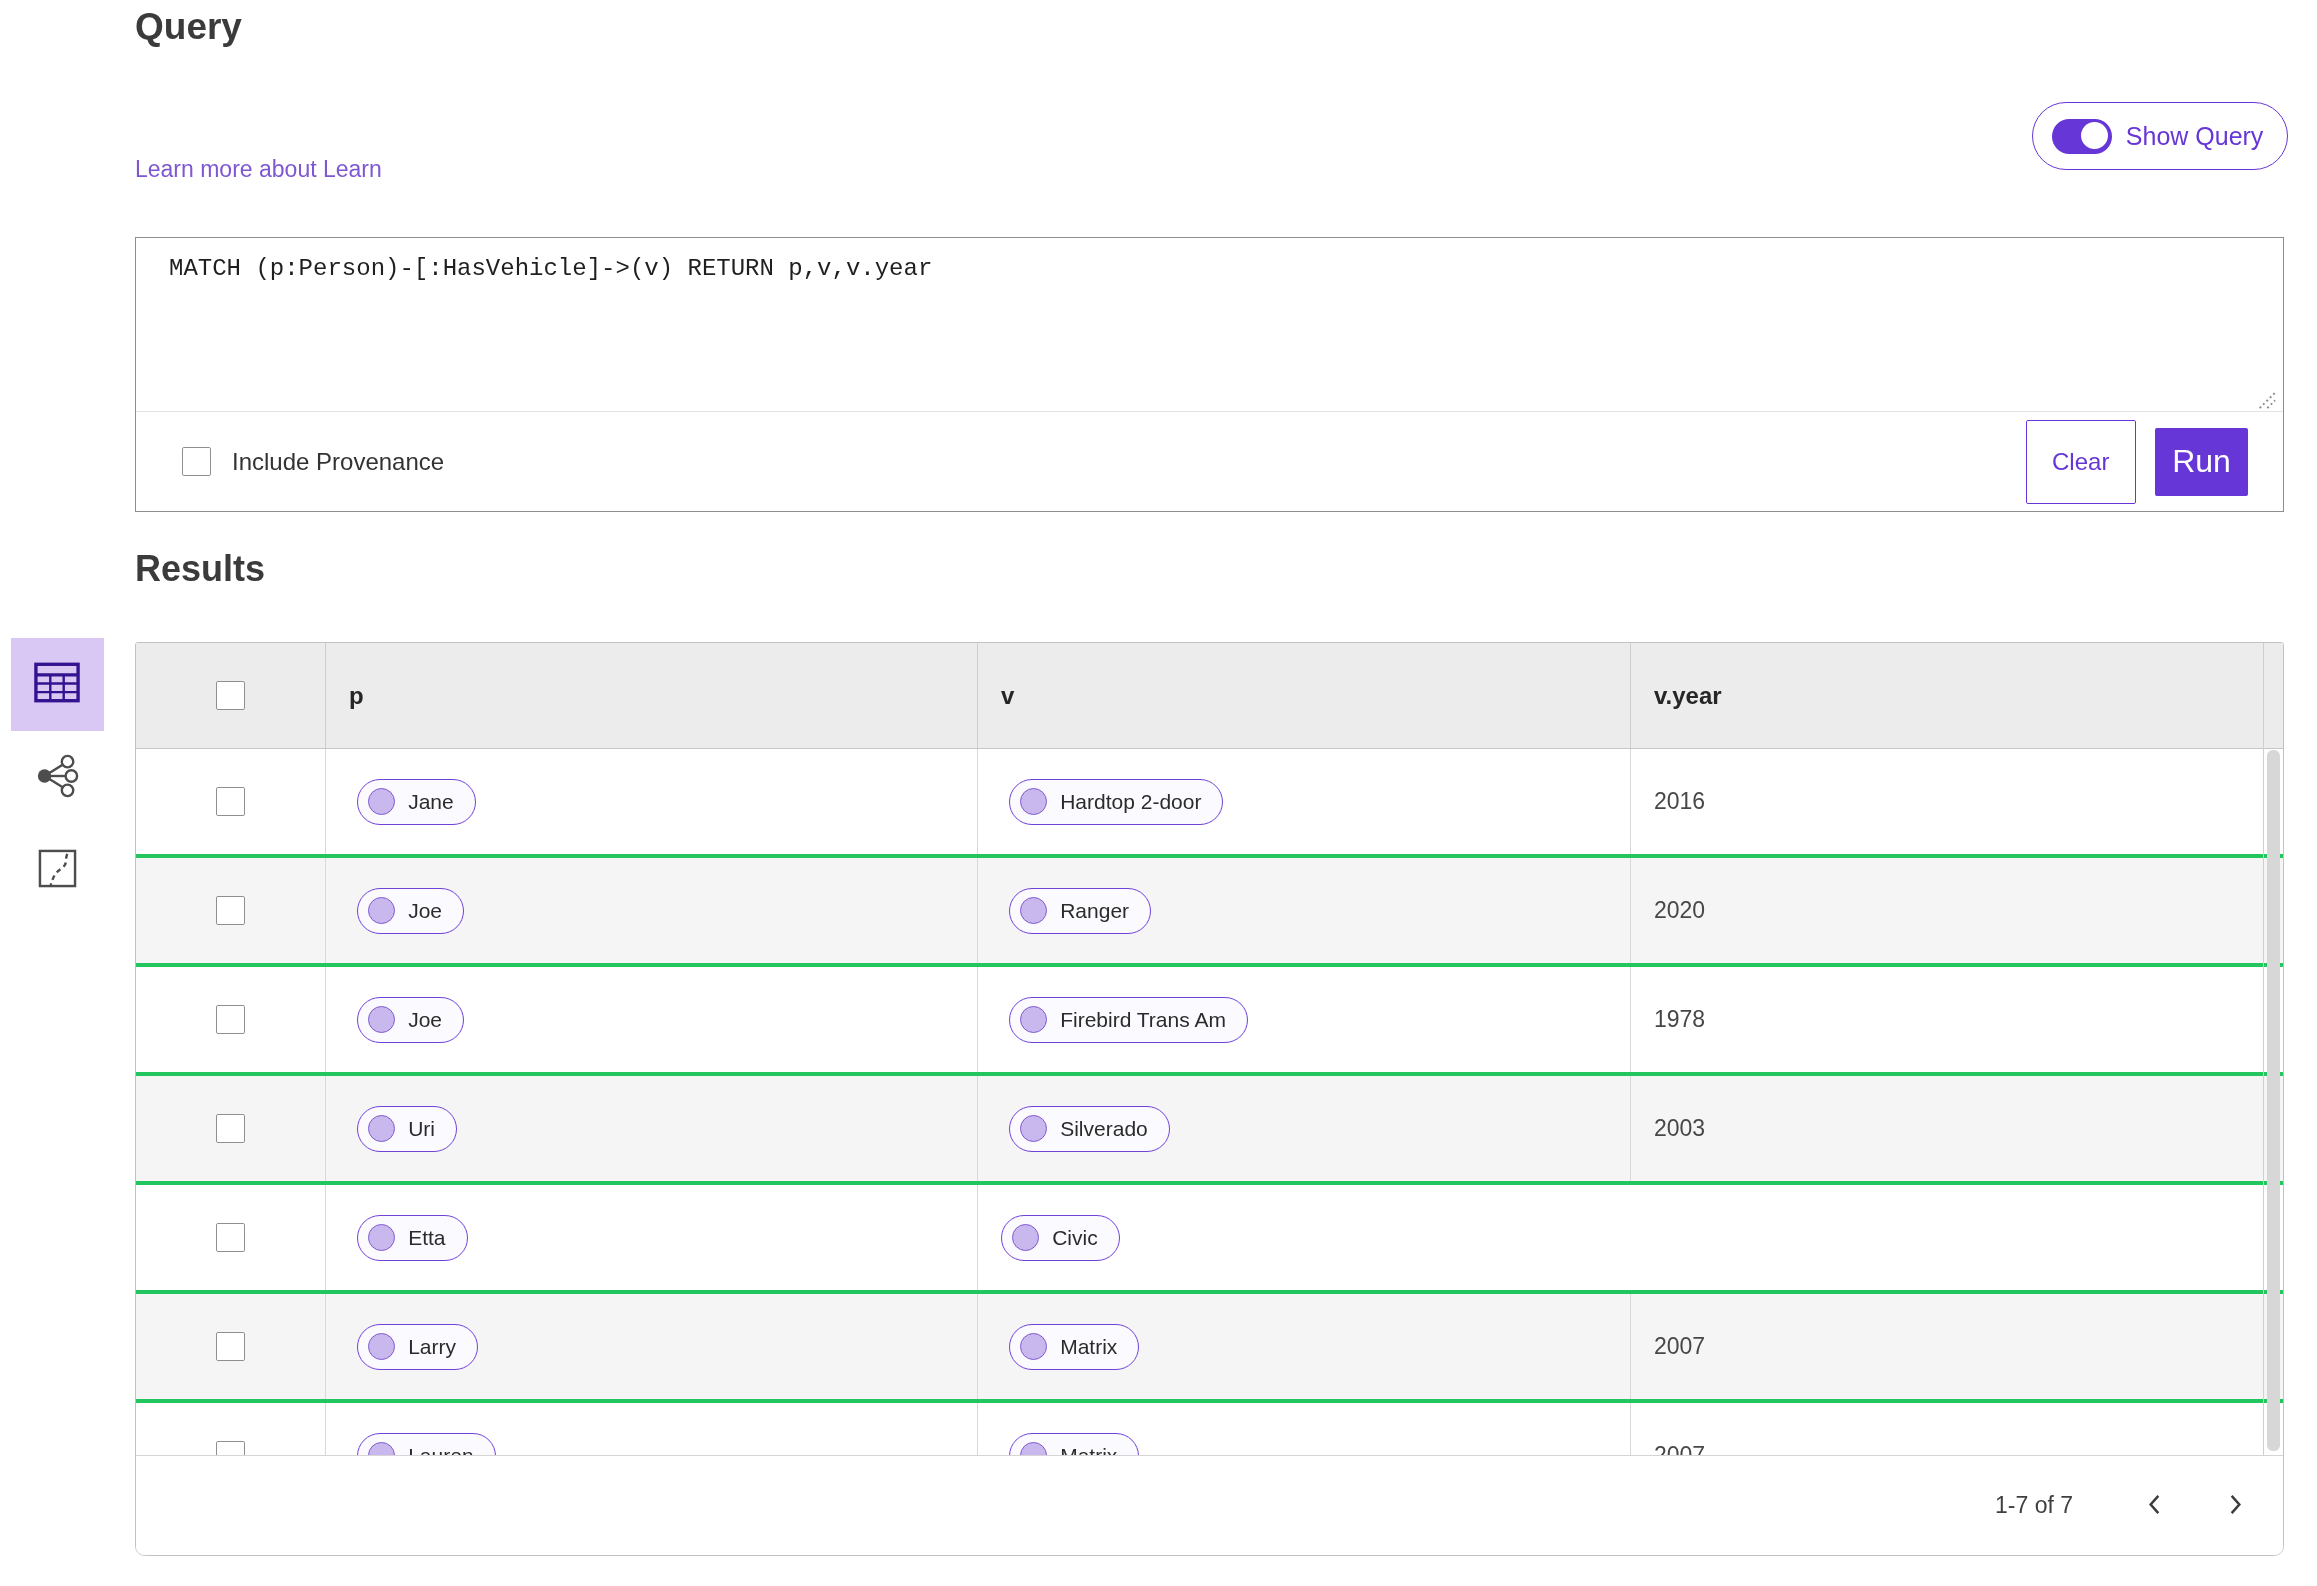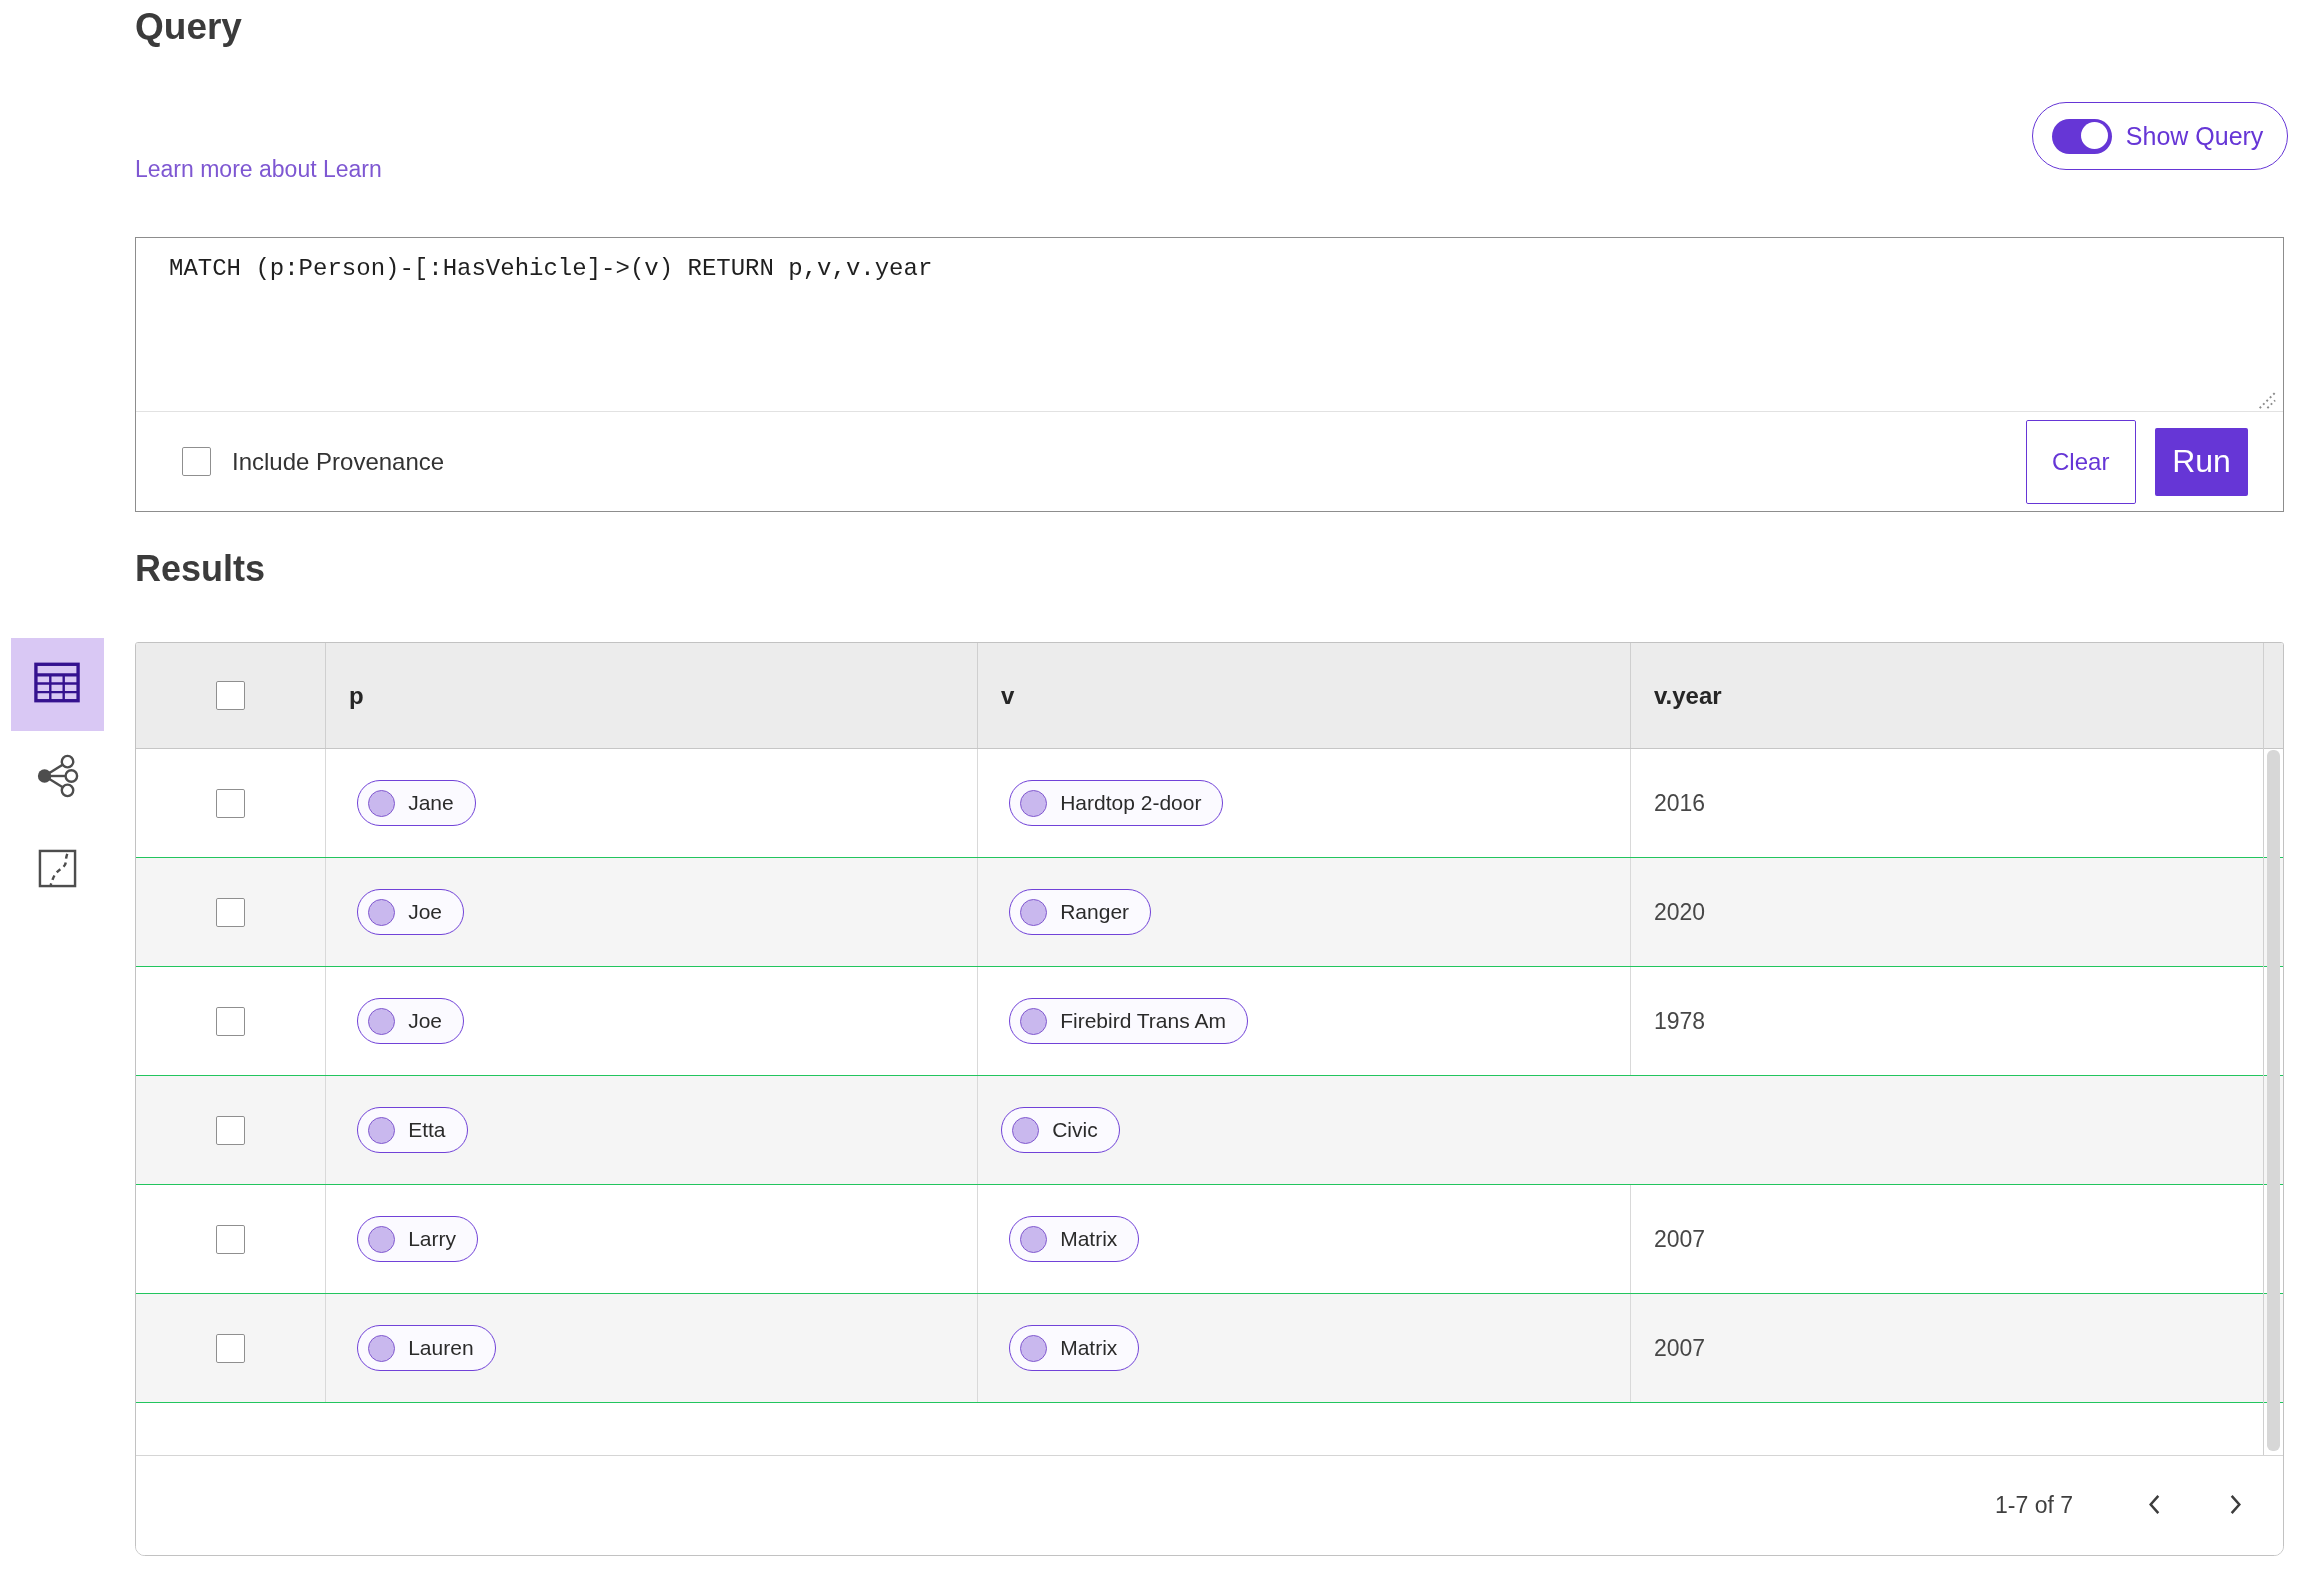--- a/index.html
+++ b/index.html
@@ -46,21 +46,21 @@
                    border:1px solid #c2c2c2; border-radius:2.9px 2.9px 9.7px 9.7px; background:#fff;
                    overflow:hidden; }
   .t-header { display:grid; grid-template-columns:190px 652px 653px 1fr; height:106px;
               background:#ececec; border-bottom:1px solid #c6c6c6; }
   .t-header .hcell { display:flex; align-items:center; padding-left:23px;
                      font-size:24px; font-weight:700; color:#262626; border-right:1px solid #cfcfcf; }
   .t-header .hcell:last-child { border-right:none;text-align:right; }
   .t-header .hcell.cb-cell { justify-content:center; padding-left:0; }
 
   .t-row { display:grid; grid-template-columns:190px 652px 653px 1fr; height:109px;
-           border-bottom:1px solid #22c55e; background:#fff; }
+           border-bottom:4px solid #22c55e; background:#fff; }
   .t-row:nth-child(odd) { background:#f5f5f5; }
   .t-row .cell { display:flex; align-items:center; padding-left:31px; border-right:1px solid #d9d9d9; }
   .t-row .cell:last-child { border-right:none; padding-left:23px; }
   .t-row .cell.cb-cell { justify-content:center; padding-left:0; }
   .year-text { font-size:23px; color:#474747; }
 
   .pill { display:inline-flex; align-items:center; height:46px; padding:0 21px 0 9.7px;
           border:1.9px solid #7142d8; border-radius:24px; background:#fbfaff; cursor:pointer; }
   .node-circle { width:27px; height:27px; border-radius:50%; background:#c9b8ee; border:1.9px solid #8159cf; flex:0 0 auto; }
   .pill-label { margin-left:13.5px; font-size:21px; color:#2b2b2b; white-space:nowrap; }
@@ -213,20 +213,40 @@
           <span class="pill">
             <span class="node-circle"></span>
             <span class="pill-label">Firebird Trans Am</span>
           </span>
         </div>
       <div class="cell">
           <span class="year-text">1978</span>
         </div>
     </div>
 
+    <div class="t-row">
+      <div class="cell cb-cell">
+          <span class="cb"></span>
+        </div>
+      <div class="cell">
+          <span class="pill">
+            <span class="node-circle"></span>
+            <span class="pill-label">Uri</span>
+          </span>
+        </div>
+      <div class="cell">
+          <span class="pill">
+            <span class="node-circle"></span>
+            <span class="pill-label">Silverado</span>
+          </span>
+        </div>
+      <div class="cell">
+          <span class="year-text">2003</span>
+        </div>
+    </div>
 
     <div class="t-row">
       <div class="cell cb-cell">
           <span class="cb"></span>
         </div>
       <div class="cell">
           <span class="pill">
             <span class="node-circle"></span>
             <span class="pill-label">Etta</span>
           </span>

